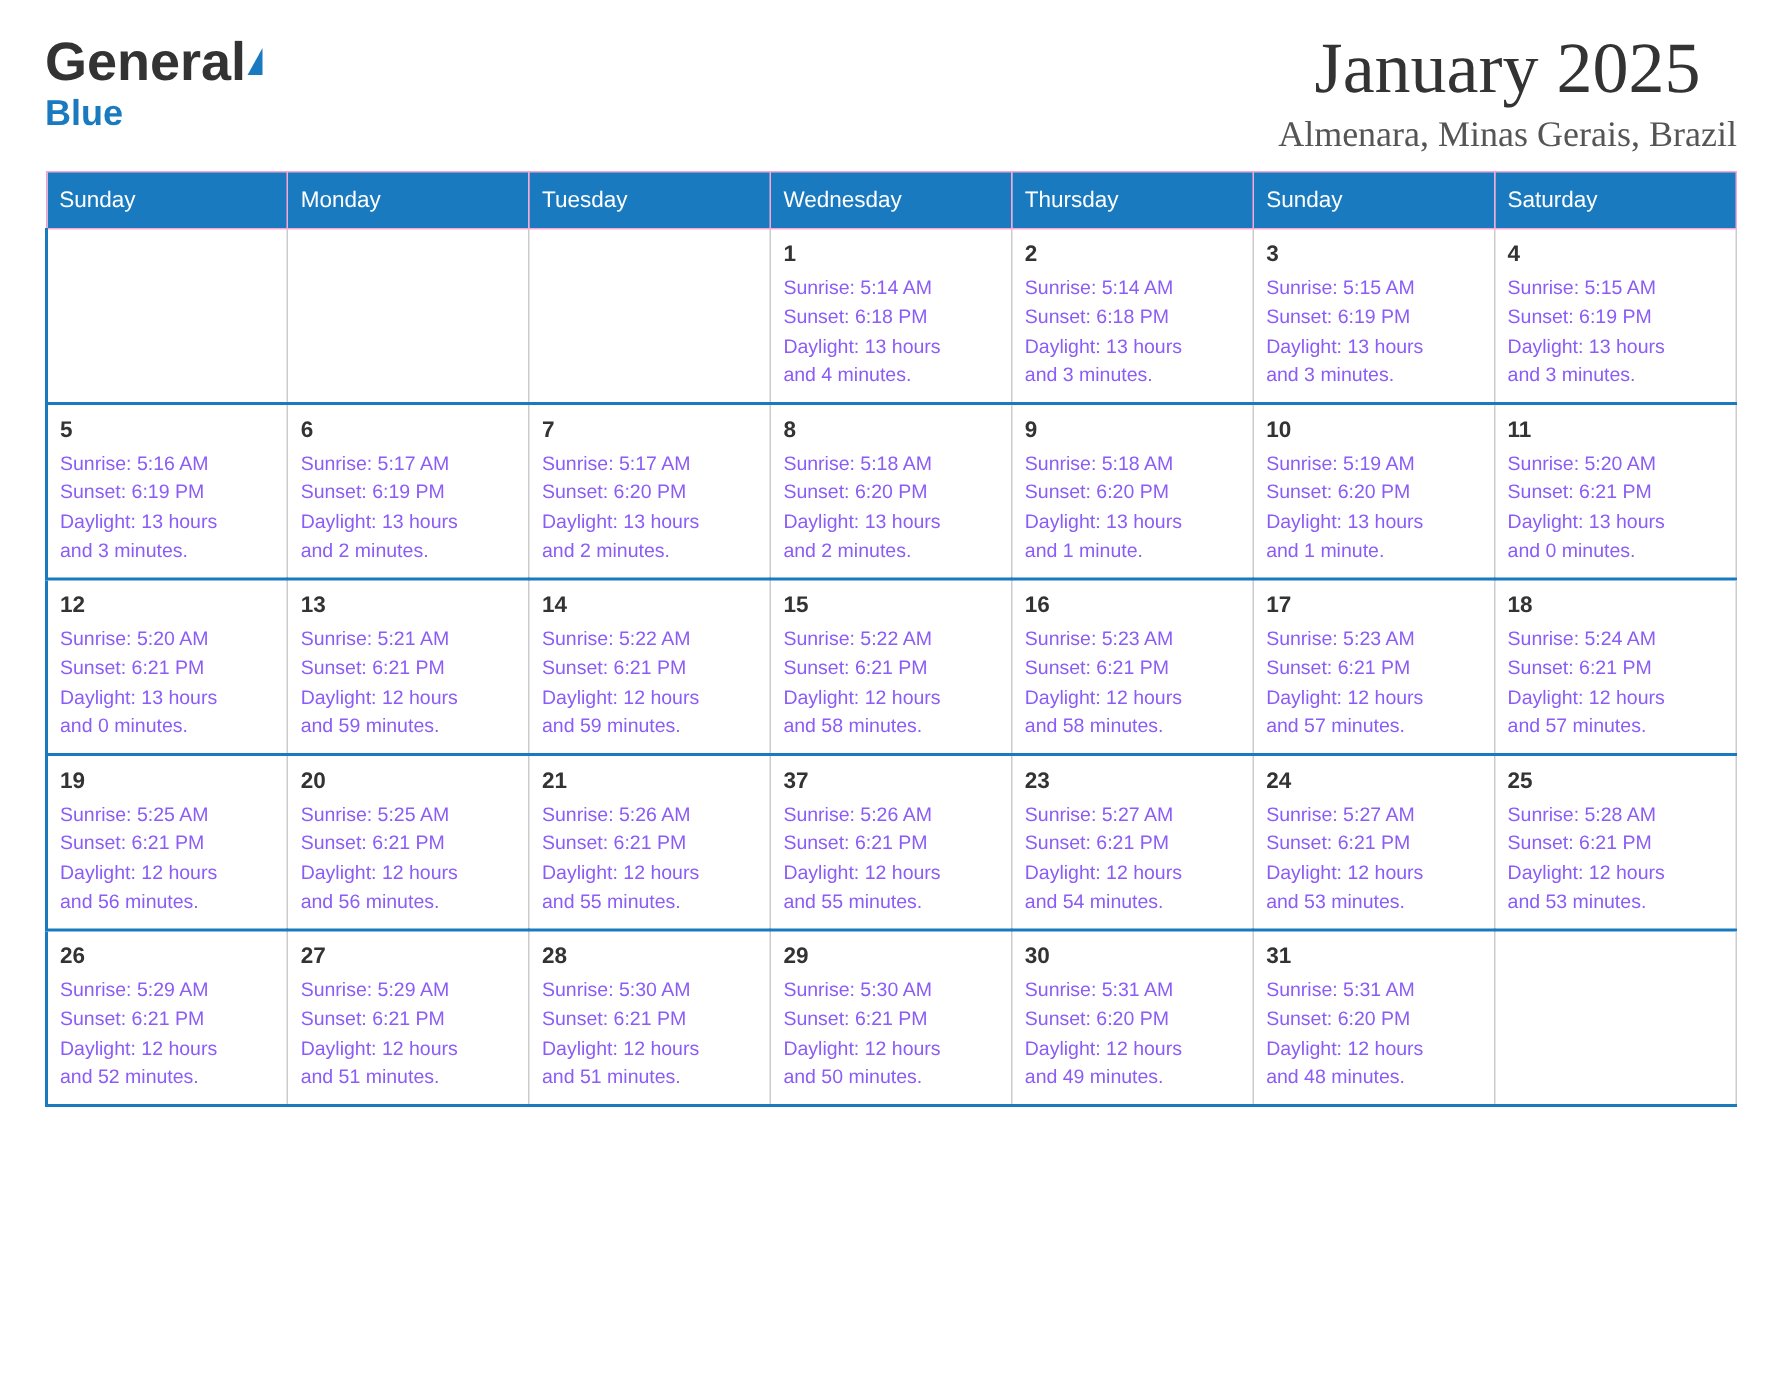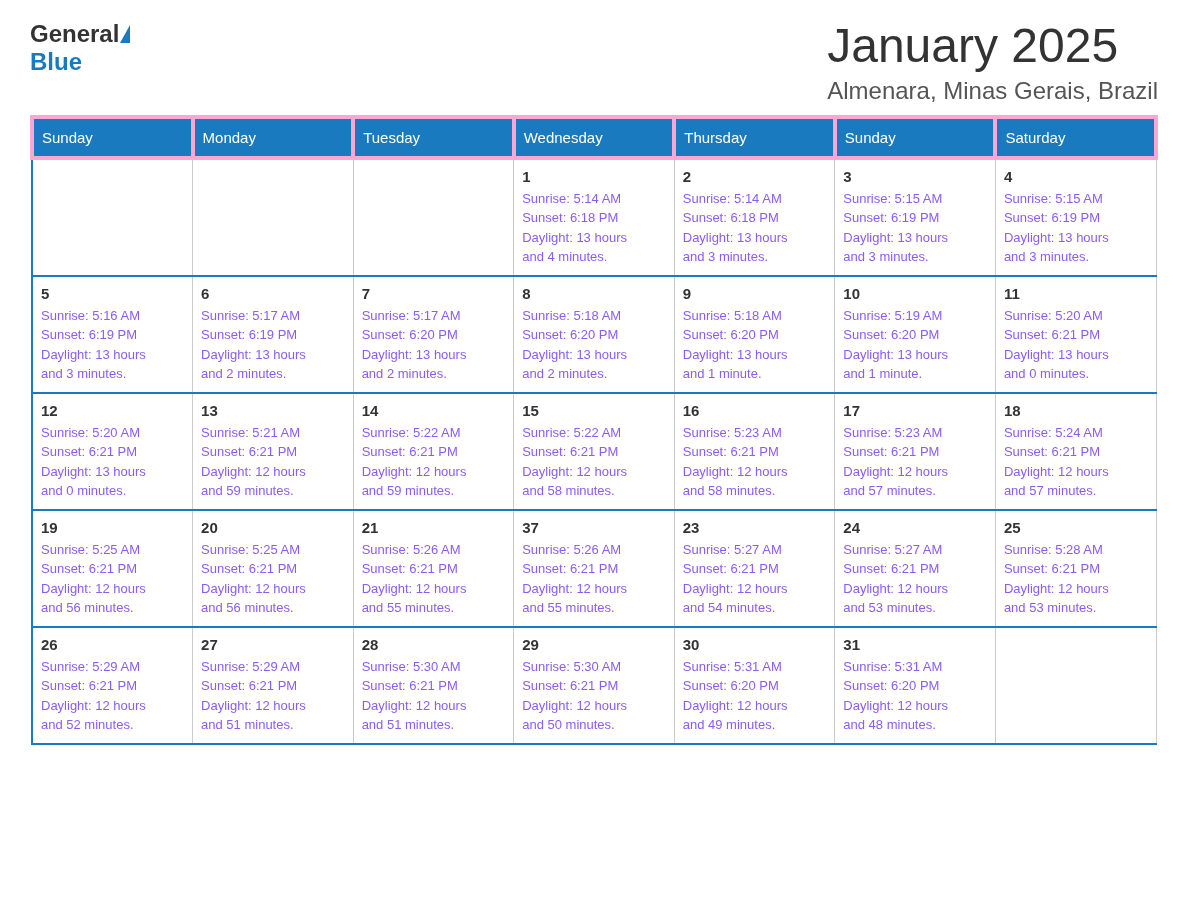--- a/index.html
+++ b/index.html
@@ -16,21 +16,22 @@
       justify-content: space-between;
       align-items: flex-start;
       margin-bottom: 10px;
     }
     .logo {
       display: flex;
       flex-direction: column;
       align-items: flex-start;
     }
     .title-block {
-      text-align: left;
+      text-align: center;
+      font-family: Liberation Serif, serif;
     }
     .page-title {
       font-size: 48px;
       font-weight: normal;
       color: #333;
       line-height: 1.1;
     }
     .page-subtitle {
       font-size: 24px;
       color: #555;
@@ -41,21 +42,21 @@
       border-collapse: collapse;
       margin-top: 10px;
     }
     .calendar thead tr th {
       background-color: #1a7abf;
       color: #fff;
       padding: 10px 8px;
       text-align: left;
       font-size: 15px;
       font-weight: normal;
-      border: 4px solid #f9a8d4;
+      border: 1px solid #f9a8d4;
     }
     .calendar tbody tr td {
       width: 14.28%;
       vertical-align: top;
       padding: 8px;
       border: 1px solid #ccc;
       font-size: 12.5px;
       color: #333;
       min-height: 100px;
     }
@@ -78,21 +79,21 @@
       border-bottom: 2px solid #1a7abf;
     }
     .empty-cell {
       background: #fff;
     }
     .logo-wrapper {
       display: flex;
       align-items: center;
     }
     .logo-general {
-      font-size: 24px;
+      font-size: 36px;
       font-weight: bold;
       color: #333;
     }
     .logo-blue-part {
       font-size: 24px;
       font-weight: bold;
       color: #1a7abf;
     }
     .logo-triangle {
       display: inline-block;

